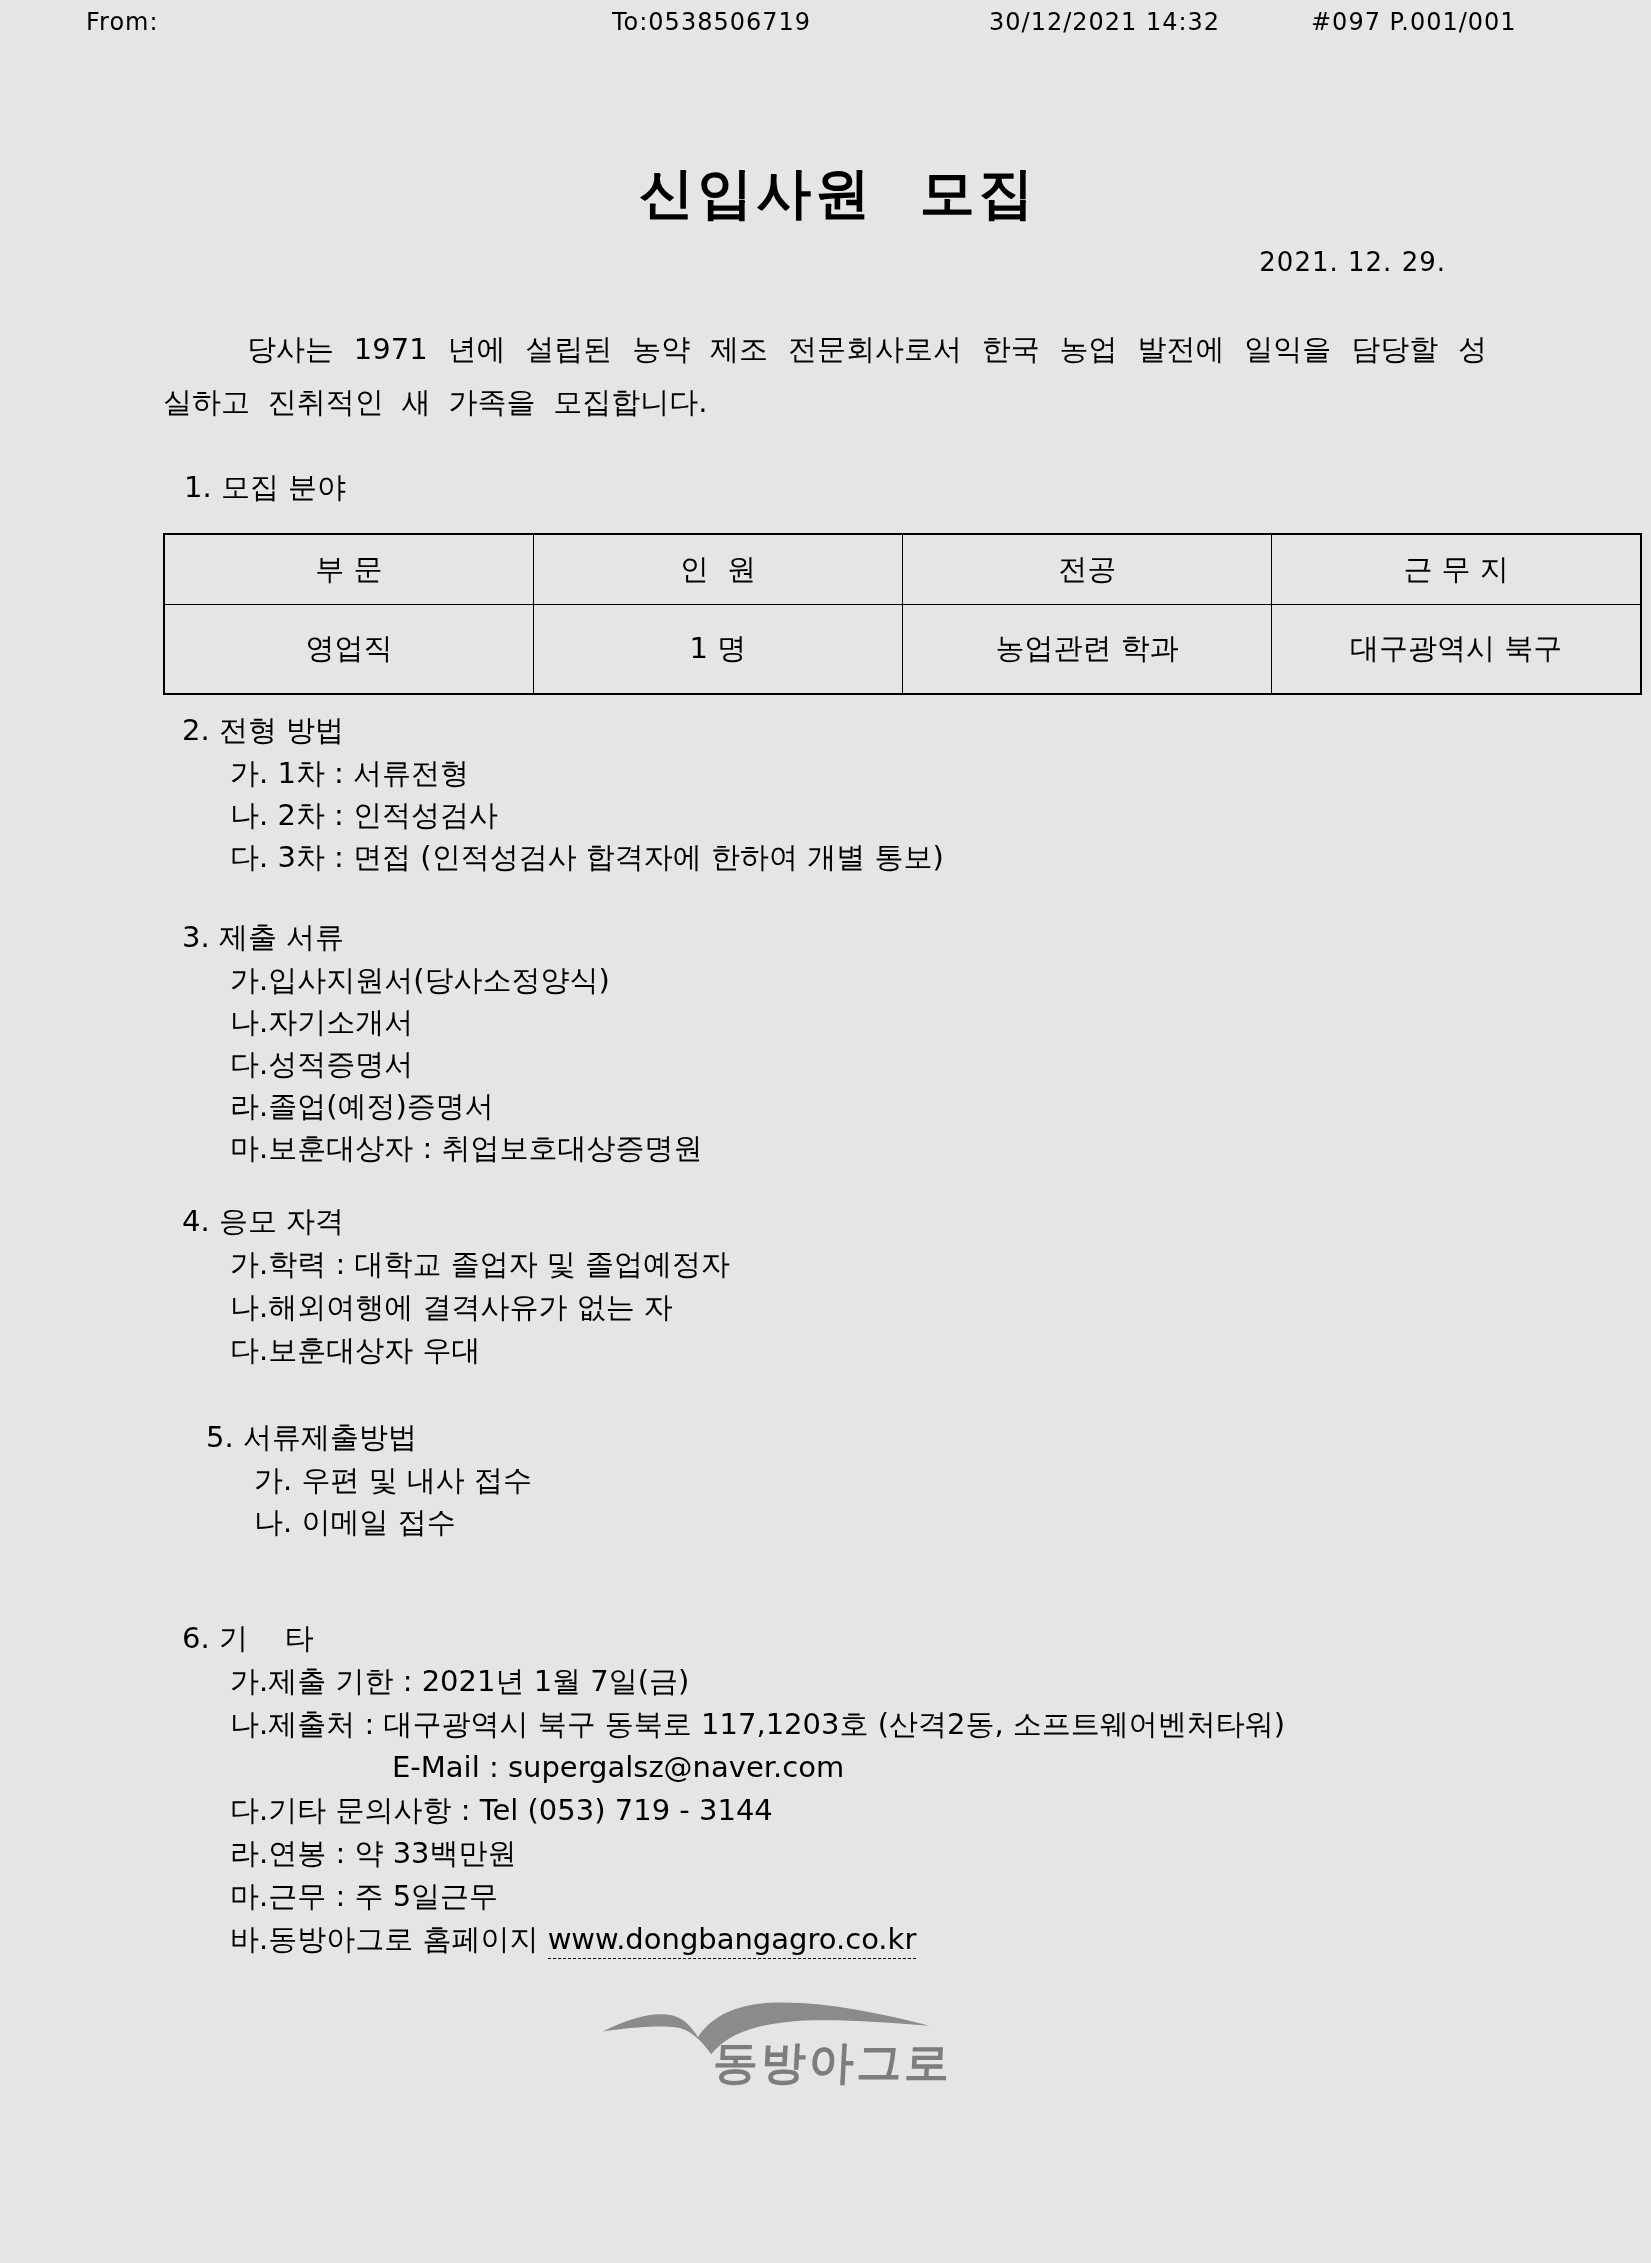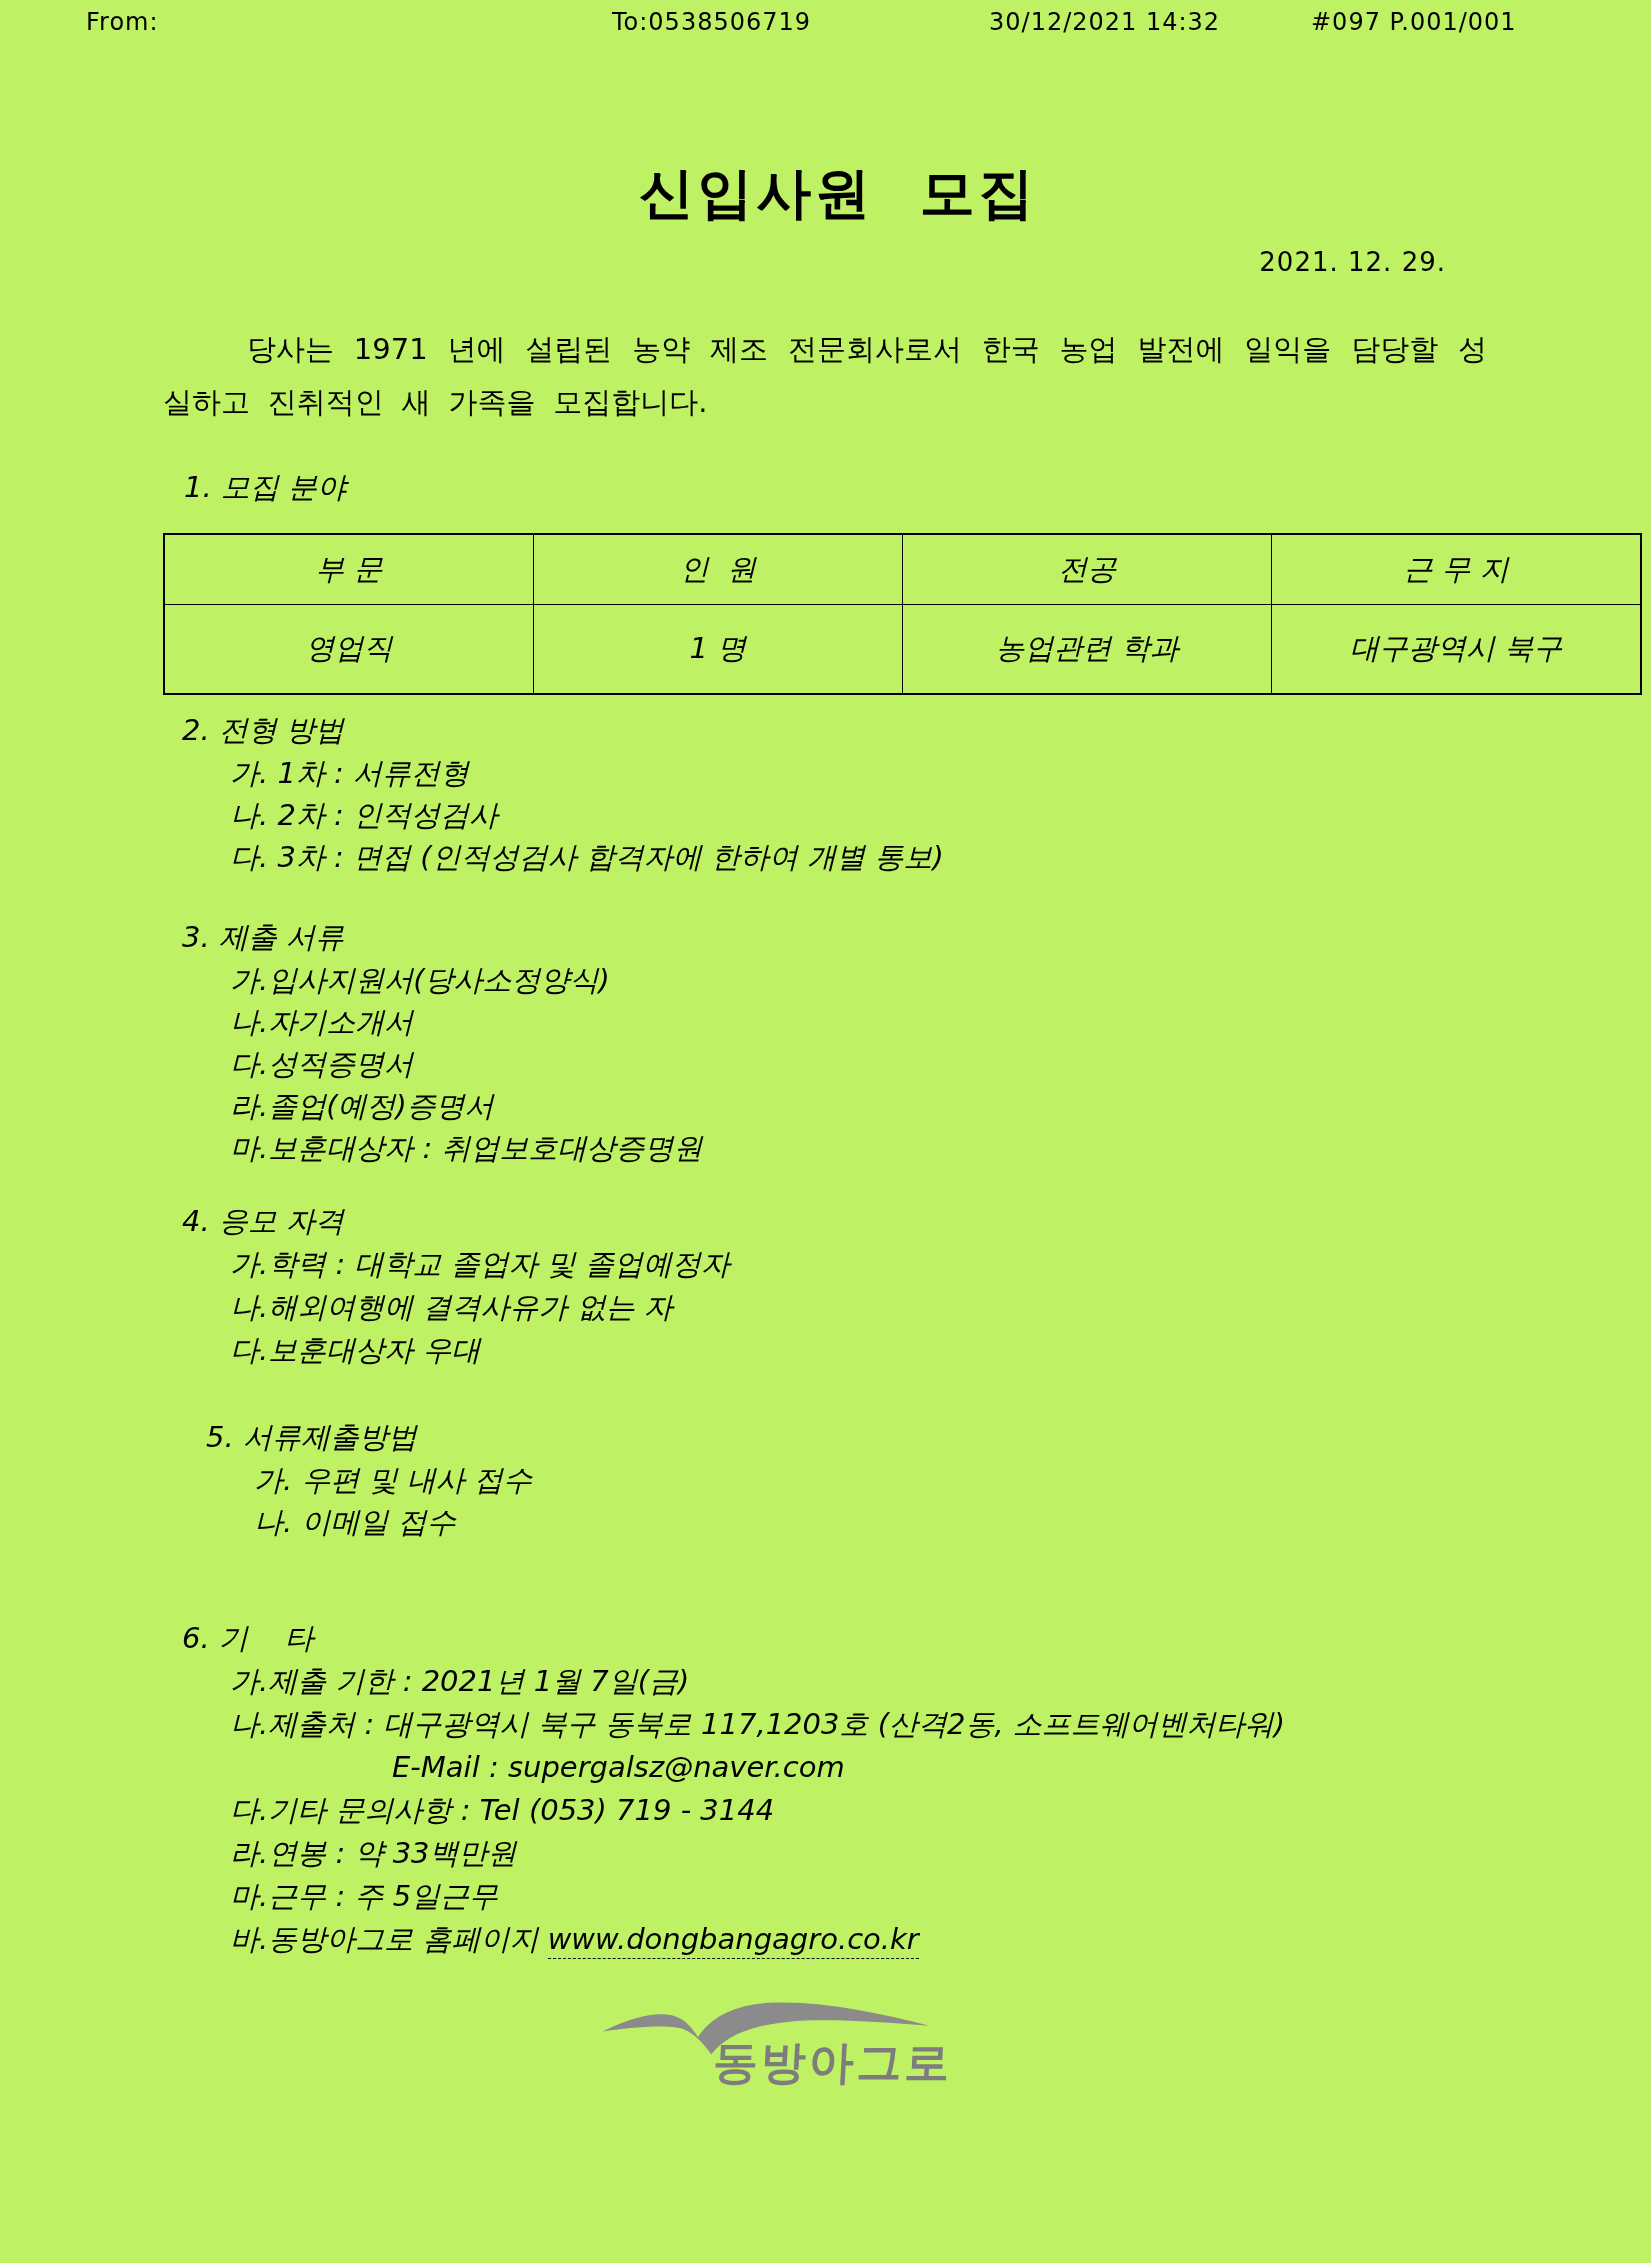--- a/index.html
+++ b/index.html
@@ -1,38 +1,38 @@
 <!DOCTYPE html>
 <html><head>
 <meta charset="utf-8">
 <style>
   html,body{margin:0;padding:0;background:#ffffff;}
   .page{
-    position:relative;width:1652px;height:2264px;background:#bef264;
+    position:relative;width:1652px;height:2264px;background:#e5e5e5;
     font-family:"DejaVu Sans", sans-serif;color:#000;overflow:hidden;
   }
   
   .fax-header{position:absolute;top:7.6px;left:0;width:100%;height:32.5px;font-size:24px;letter-spacing:1px;}
   .fh-from{position:absolute;left:86px;top:0;}
   .fh-to{position:absolute;left:612px;top:0;}
   .fh-dt{position:absolute;left:989px;top:0;}
   .fh-page{position:absolute;left:1311px;top:0;}
 
   .title{
     position:absolute;top:145px;left:0;width:100%;margin:12px;
     text-align:center;font-size:55px;font-weight:bold;letter-spacing:3.8px;white-space:pre;
   }
   .date{position:absolute;top:247px;right:206px;font-size:26px;letter-spacing:1px;}
 
   .intro{
     position:absolute;top:323px;left:163px;width:1324px;margin:0;
     font-size:29px;line-height:53px;text-indent:84px;text-align:justify;word-spacing:8.6px;
   }
 
-  .sec{position:absolute;left:182px;width:1314px;font-size:29px;font-style:italic;}
+  .sec{position:absolute;left:182px;width:1314px;font-size:29px;}
   .sec-h{line-height:43px;white-space:pre-wrap;}
   .item{margin-left:48px;line-height:42px;white-space:pre-wrap;}
   .lh45 .item{line-height:43px;}
   .cont{margin-left:210px;}
 
   .s1{top:466px;left:163px;}
   .s1 .sec-h{padding-left:21px;}
   .s2{top:709px;}
   .s3{top:916px;}
   .s4{top:1200px;}

